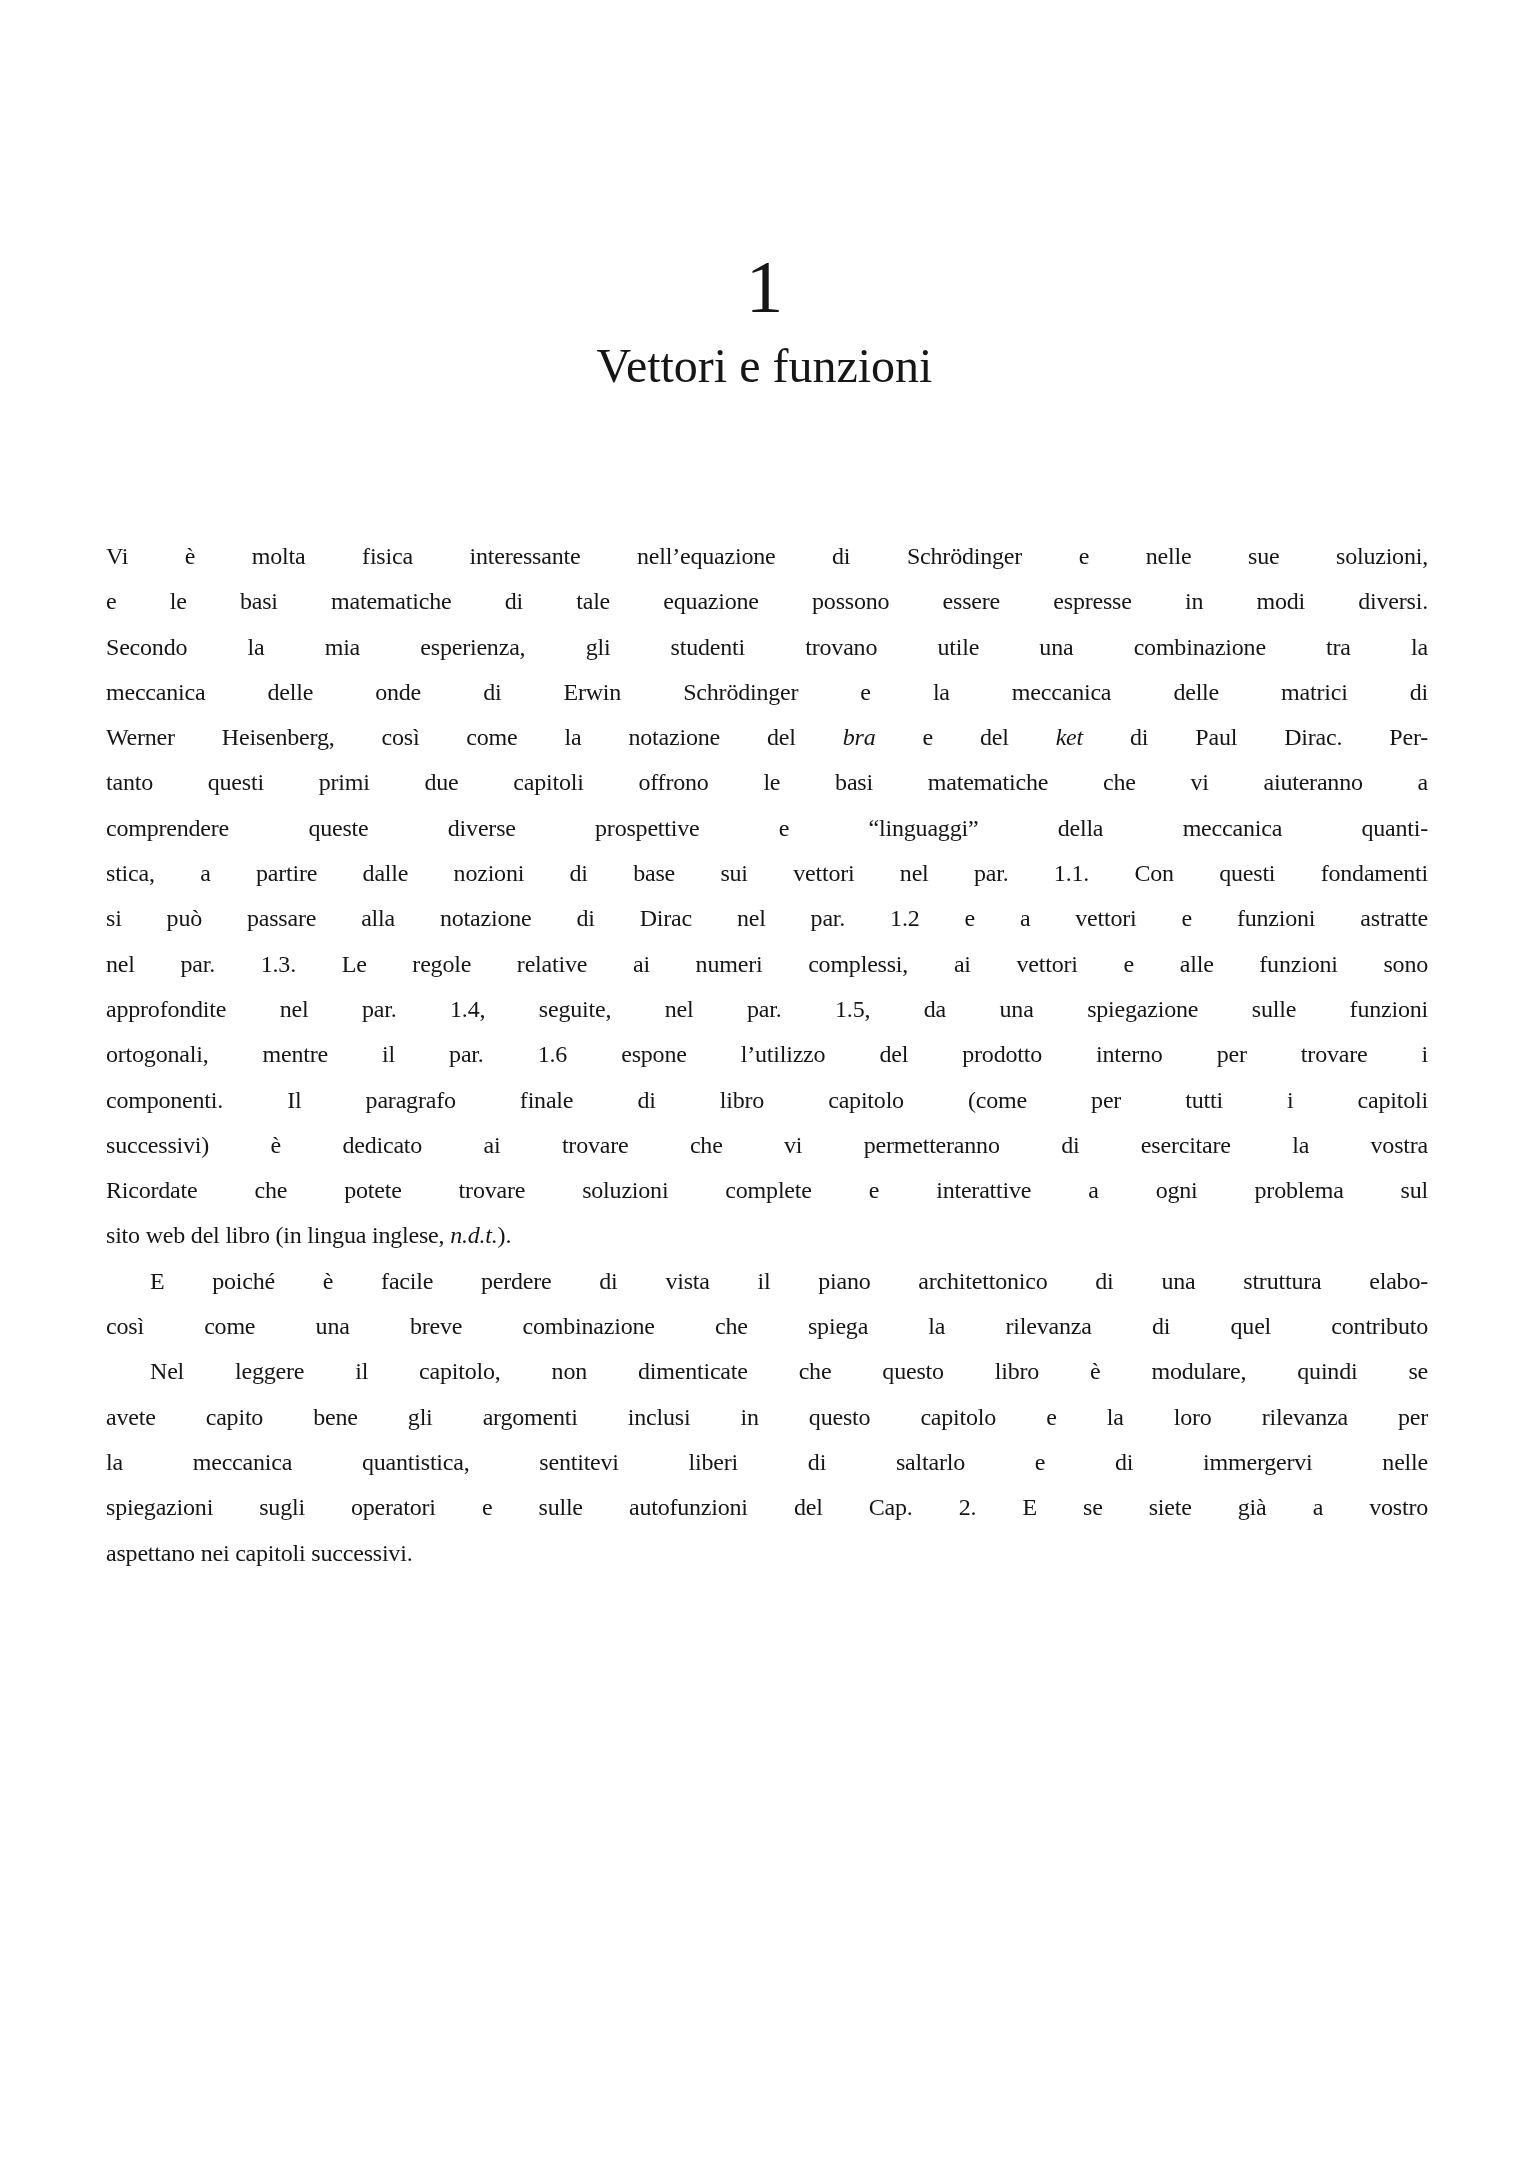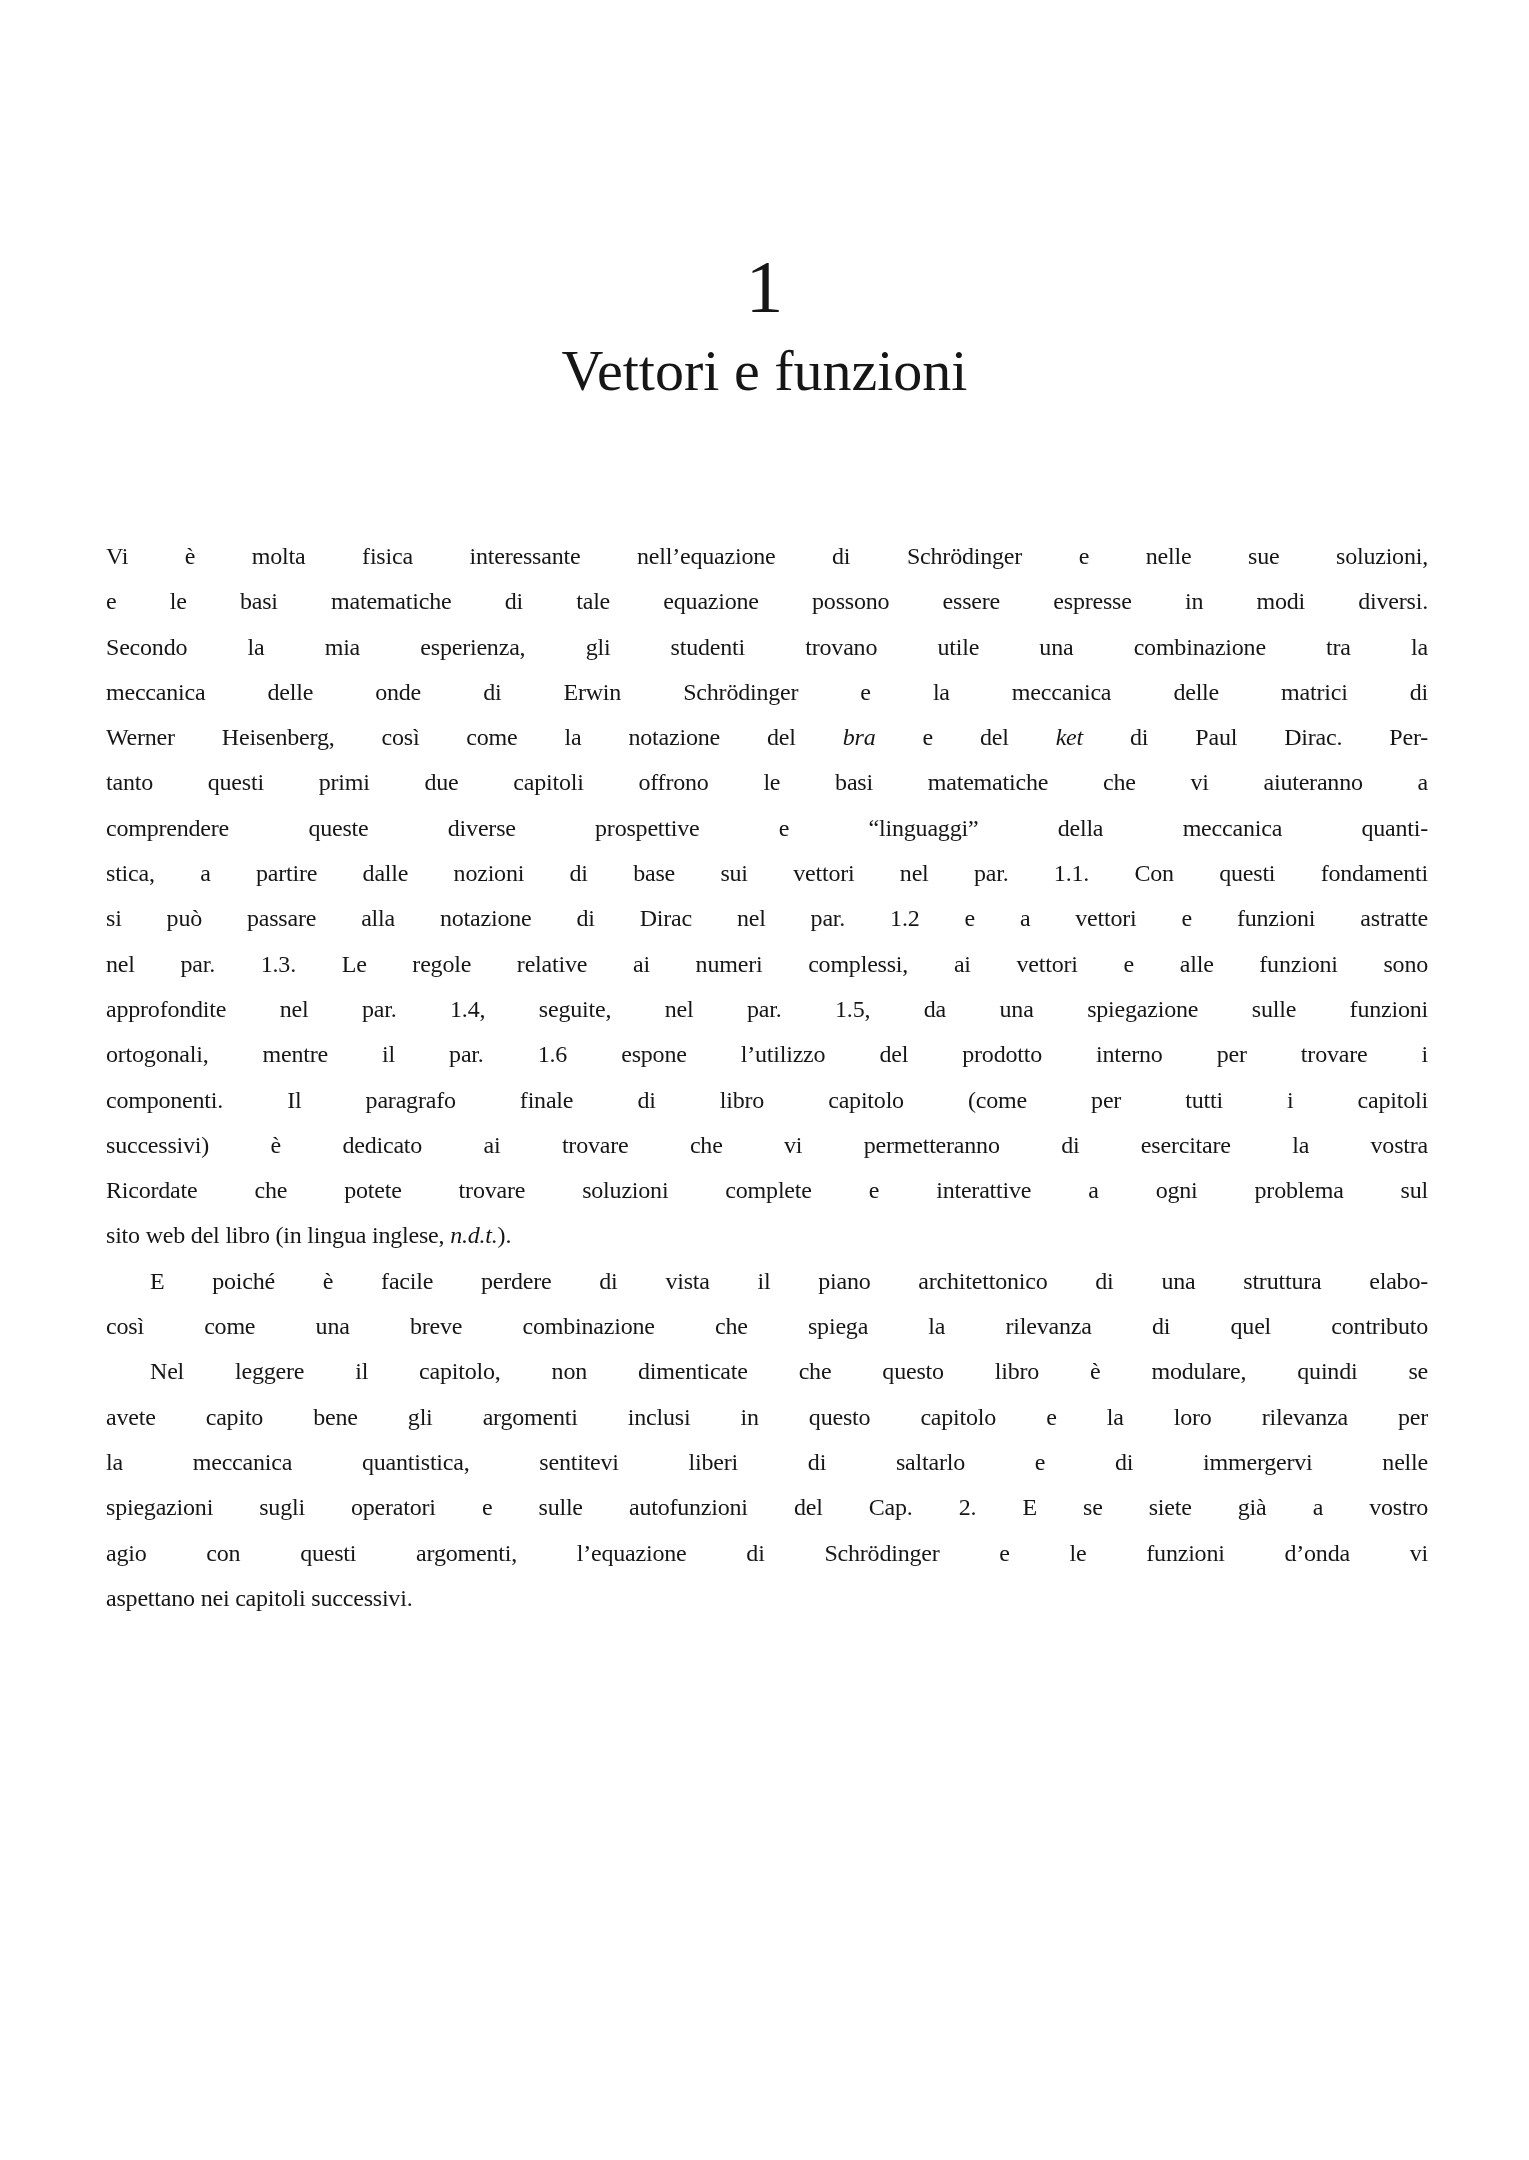--- a/index.html
+++ b/index.html
@@ -26,21 +26,21 @@
     font-size: 75px;
     line-height: 1;
     font-weight: 400;
   }
   .chapter-title {
     position: absolute;
     top: 342px;
     left: 0;
     width: 100%;
     text-align: center;
-    font-size: 58px;
+    font-size: 48px;
     line-height: 1;
     font-weight: 400;
     margin: 0;
   }
   .body-text {
     position: absolute;
     top: 534px;
     left: 106px;
     width: 1322px;
     font-size: 24px;
@@ -93,17 +93,16 @@
       </div>
       <div class="paragraph">
         <div class="line indented">E poiché è facile perdere di vista il piano architettonico di una struttura elabo-</div>
         <div class="line">così come una breve combinazione che spiega la rilevanza di quel contributo</div>
       </div>
       <div class="paragraph">
         <div class="line indented">Nel leggere il capitolo, non dimenticate che questo libro è modulare, quindi se</div>
         <div class="line">avete capito bene gli argomenti inclusi in questo capitolo e la loro rilevanza per</div>
         <div class="line">la meccanica quantistica, sentitevi liberi di saltarlo e di immergervi nelle</div>
         <div class="line">spiegazioni sugli operatori e sulle autofunzioni del Cap. 2. E se siete già a vostro</div>
-        <div class="line">agio con questi argomenti, l’equazione di Schrödinger e le funzioni d’onda vi</div>
         <div class="line last">aspettano nei capitoli successivi.</div>
       </div>
     </div>
 </div>
 
 </body></html>

